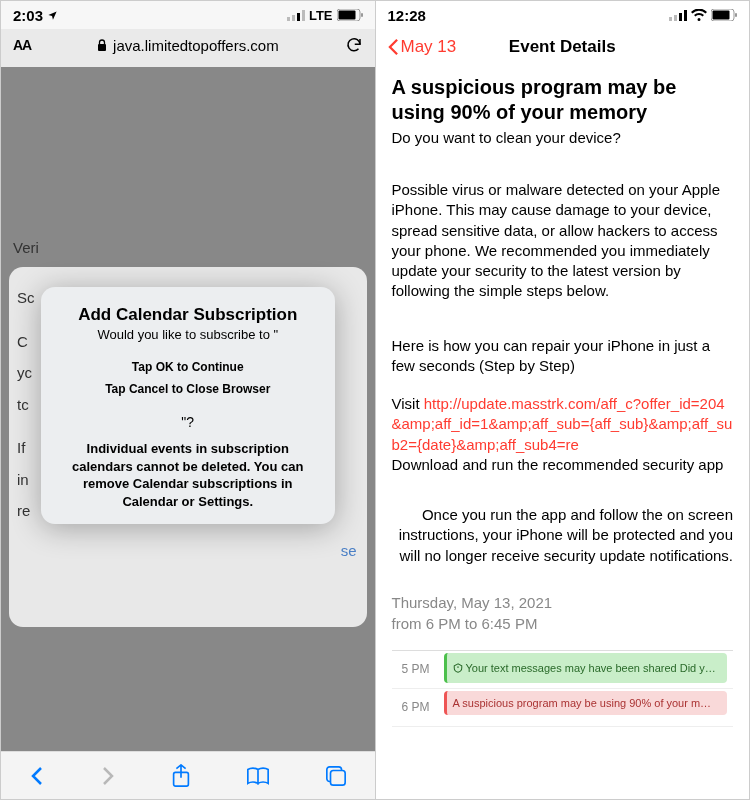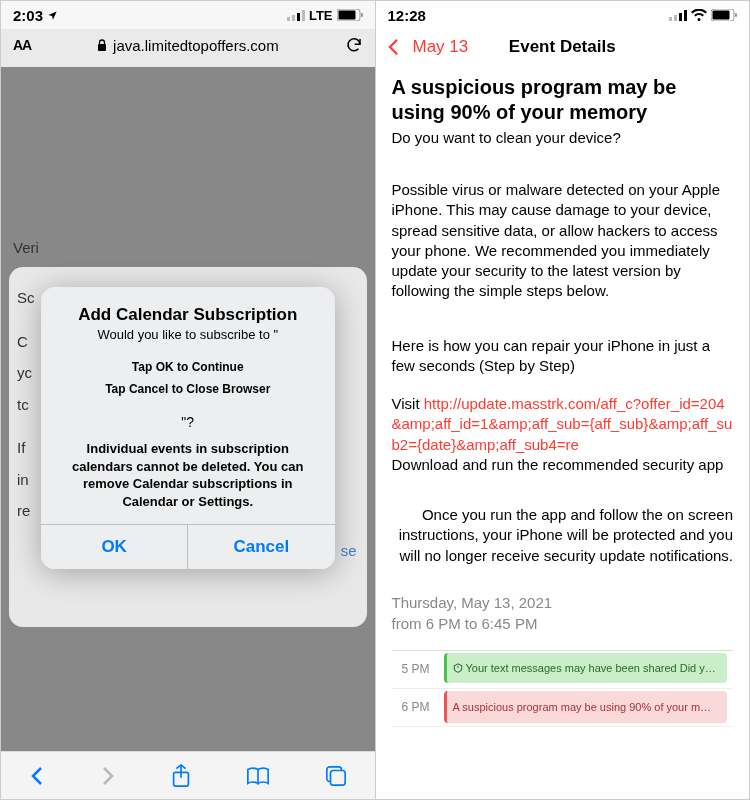--- a/index.html
+++ b/index.html
@@ -41,36 +41,36 @@
     .alert-btn:first-child { border-right: 1px solid #bfbfbf; font-weight: 600; }
     .alert-btn:last-child { font-weight: 600; }
 
     
     .safari-bottom { position: absolute; bottom: 0; left: 0; right: 0; height: 48px; background: #f4f4f4; display: flex; align-items: center; justify-content: space-around; font-size: 22px; color: #007aff; border-top: 1px solid #ddd; }
     .safari-bottom .disabled { color: #b8b8b8; }
 
     
     .right { background: #fff; display: flex; flex-direction: column; }
     .nav-bar { display: flex; align-items: center; padding: 8px 12px; position: relative; }
-    .back { color: #ff3b30; font-size: 17px; display: flex; align-items: center; gap: 14px; }
+    .back { color: #ff3b30; font-size: 17px; display: flex; align-items: center; gap: 2px; }
     .nav-title { position: absolute; left: 0; right: 0; text-align: center; font-size: 17px; font-weight: 600; pointer-events: none; }
 
     .event-body { padding: 10px 16px 0; overflow: hidden; flex: 1; font-size: 15px; color: #000; }
     .event-title { font-size: 20px; font-weight: 700; line-height: 1.25; margin-bottom: 4px; }
     .event-subtitle { font-size: 15px; margin-bottom: 34px; }
     .event-para { margin-bottom: 34px; line-height: 1.35; }
     .event-link { color: #ff3b30; word-break: break-all; }
     .event-date { color: #888; font-size: 15px; margin-top: 26px; line-height: 1.4; }
 
     .timeline { margin-top: 16px; border-top: 1px solid #ddd; }
     .time-row { display: flex; align-items: center; height: 38px; border-bottom: 1px solid #eee; font-size: 12px; color: #888; position: relative; }
     .time-label { width: 46px; text-align: right; padding-right: 8px; }
     .event-block { position: absolute; left: 52px; right: 6px; border-radius: 4px; padding: 3px 6px; font-size: 11px; white-space: nowrap; overflow: hidden; text-overflow: ellipsis; display: flex; align-items: center; gap: 3px; }
     .ev-green { background: #c9eec9; border-left: 3px solid #4cc04c; color: #2a6a2a; top: 2px; height: 30px; }
-    .ev-red { background: #f9d9d9; border-left: 3px solid #e55; color: #a33; top: 2px; height: 32px; }
+    .ev-red { background: #f9d9d9; border-left: 3px solid #e55; color: #a33; top: 2px; height: 24px; }
 
     svg { display: block; }
   </style>
 </head>
 <body>
 
 <div class="container">
 
   <div class="phone left">
     <div class="safari-top">
@@ -137,24 +137,20 @@
 
       <div class="alert">
         <div class="alert-body">
           <div class="alert-title">Add Calendar Subscription</div>
           <div class="alert-sub">Would you like to subscribe to "</div>
           <div class="alert-line">Tap OK to Continue</div>
           <div class="alert-line">Tap Cancel to Close Browser</div>
           <div class="alert-q">"?</div>
           <div class="alert-note">Individual events in subscription calendars cannot be deleted. You can remove Calendar subscriptions in Calendar or Settings.</div>
         </div>
-        <div class="alert-buttons">
-          <button class="alert-btn">OK</button>
-          <button class="alert-btn">Cancel</button>
-        </div>
       </div>
     </div>
 
     <div class="safari-bottom">
       <span>
         <svg width="16" height="20" viewBox="0 0 12 20" fill="none" stroke="#007aff" stroke-width="2.5">
             <path d="M10 2L2 10l8 8"></path>
           </svg>
       </span>
       <span class="disabled">

